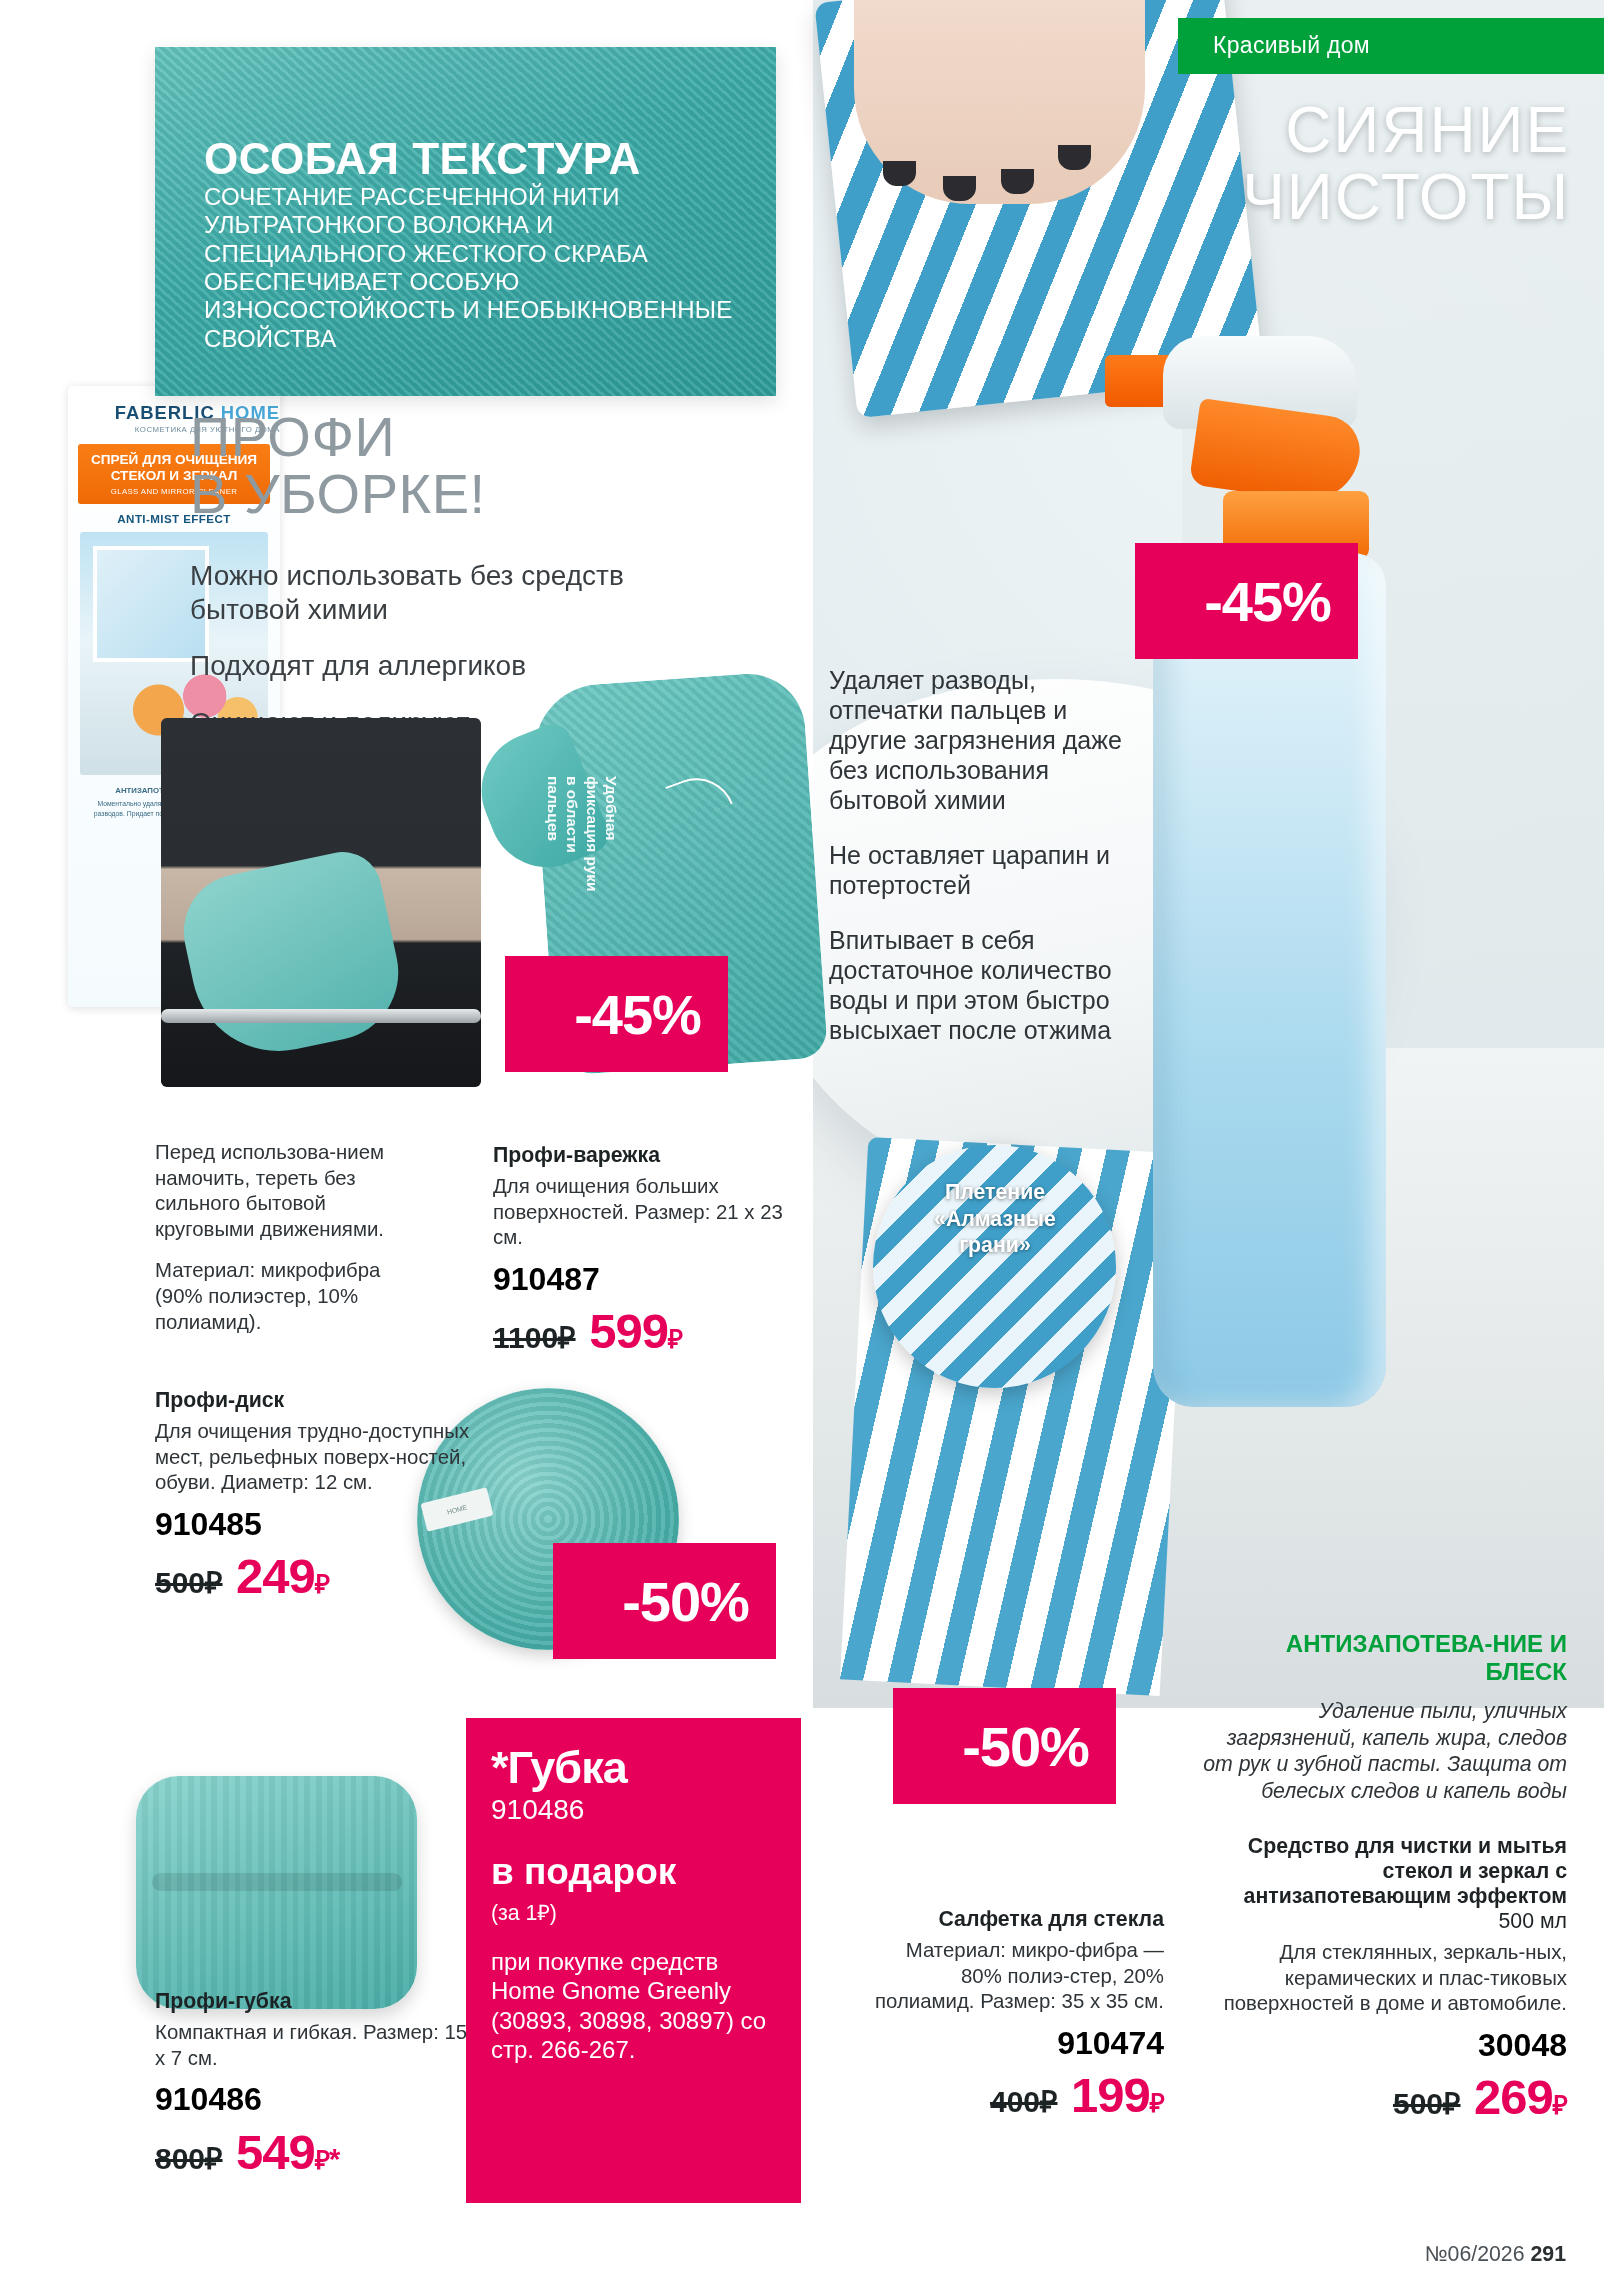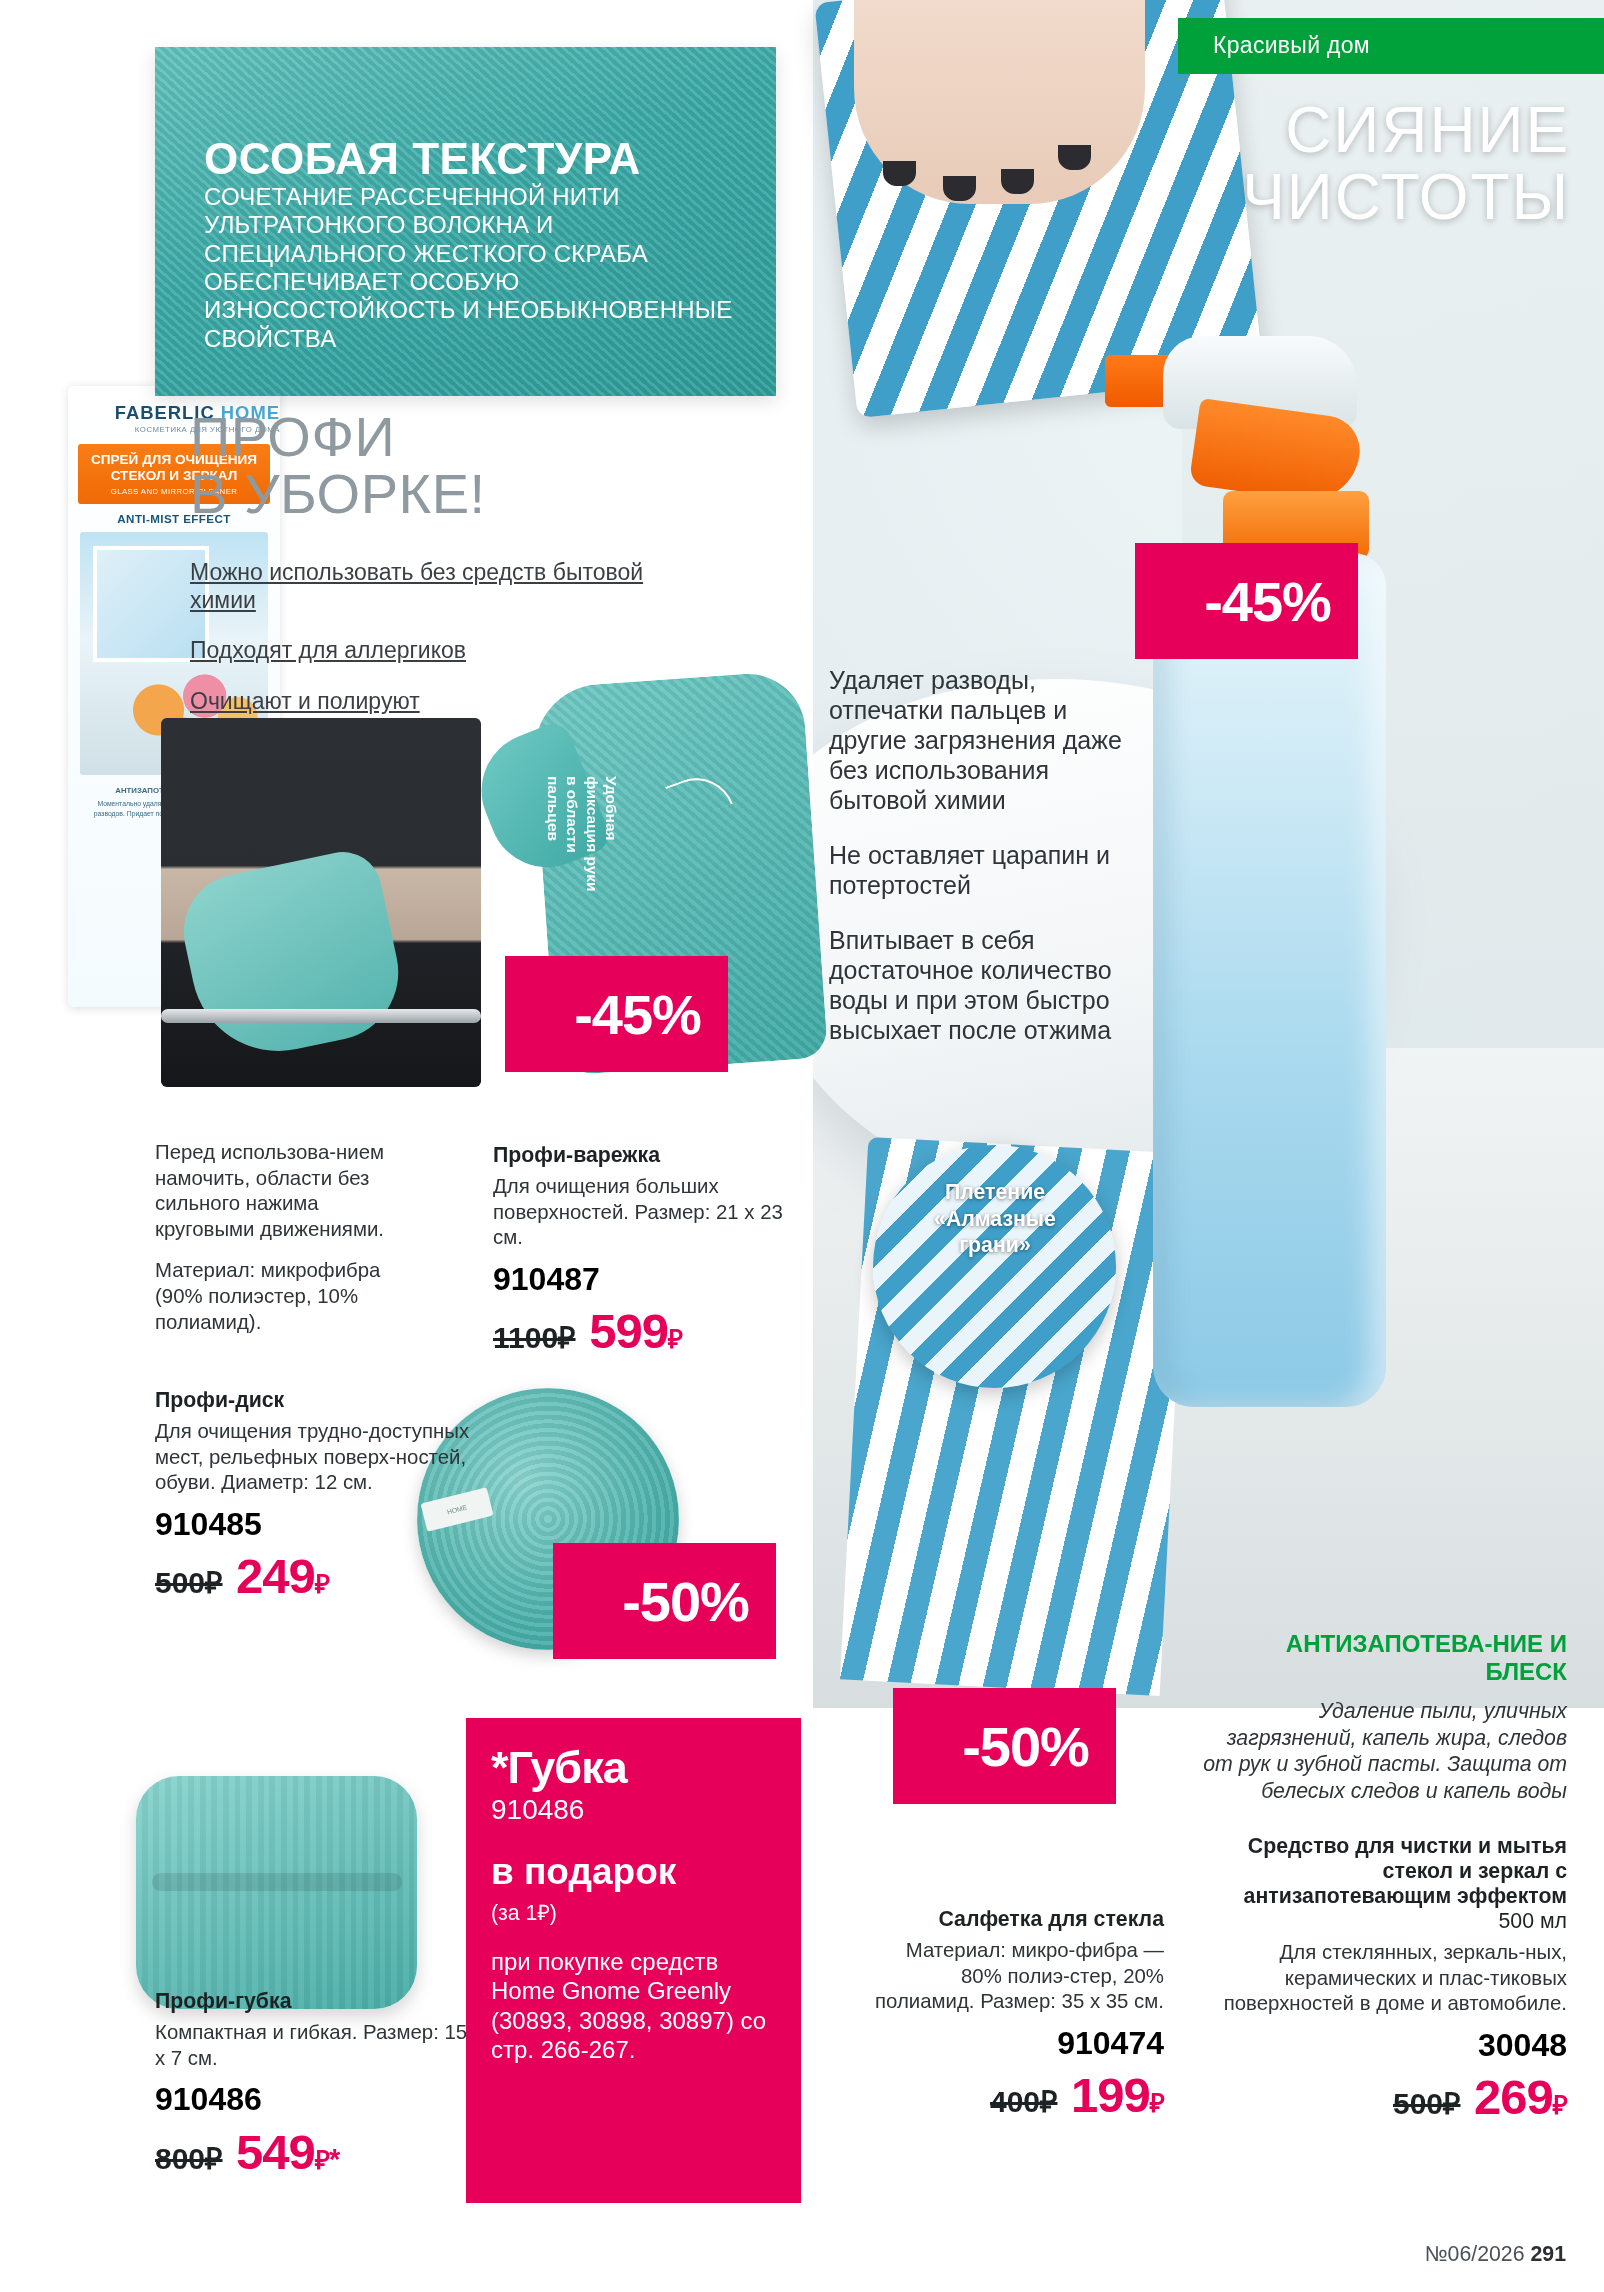--- a/index.html
+++ b/index.html
@@ -174,21 +174,21 @@
     font-size: 24px; line-height: 1.18; letter-spacing: 0.2px;
   }
 
   
   .profi-title {
     position: absolute; left: 190px; top: 408px;
     font-size: 56px; line-height: 1.02; color: #8e9aa0; font-weight: 400;
     letter-spacing: 0.5px;
   }
   .bullets { position: absolute; left: 190px; top: 559px; width: 456px; }
-  .bullets div { font-size: 23px; color: #3a3f43; line-height: 1.2; margin-bottom: 23px; text-decoration: underline; }
+  .bullets div { font-size: 28px; color: #3a3f43; line-height: 1.2; margin-bottom: 23px; }
 
   .stove-photo {
     position: absolute; left: 161px; top: 718px; width: 320px; height: 369px;
     background: linear-gradient(180deg,#2c2f34 0%, #2a2d31 40%, #c8b7a6 41%, #b9a697 60%, #1f2226 61%, #15171a 100%);
     border-radius: 5.8px; overflow: hidden;
   }
   .stove-photo .mitt {
     position: absolute; left: 29px; top: 146px; width: 204px; height: 184px;
     background: linear-gradient(160deg,#8ed3cd,#53b2ad);
     border-radius: 58px 39px 68px 87px;
@@ -420,21 +420,21 @@
   <div class="badge b3">-50%</div>
   <div class="badge b4">-50%</div>
 
   <div class="mid-desc">
     <p>Удаляет разводы, отпечатки пальцев и другие загрязнения даже без использования бытовой химии</p>
     <p>Не оставляет царапин и потертостей</p>
     <p>Впитывает в себя достаточное количество воды и при этом быстро высыхает после отжима</p>
   </div>
 
   <div class="txt note-left">
-    <p>Перед использова-нием намочить, области без сильного нажима круговыми движениями.</p>
+    <p>Перед использова-нием намочить, тереть без сильного бытовой круговыми движениями.</p>
     <p>Материал: микрофибра (90% полиэстер, 10% полиамид).</p>
   </div>
 
   <div class="prod p-mitten">
     <div class="pname">Профи-варежка</div>
     <div class="pdesc">Для очищения больших поверхностей. Размер: 21 х 23 см.</div>
     <div class="pcode">910487</div>
     <div class="price-row">
       <span class="price-old">1100₽</span>
       <span class="price-new"><span>599</span><span class="rub">₽</span></span>

